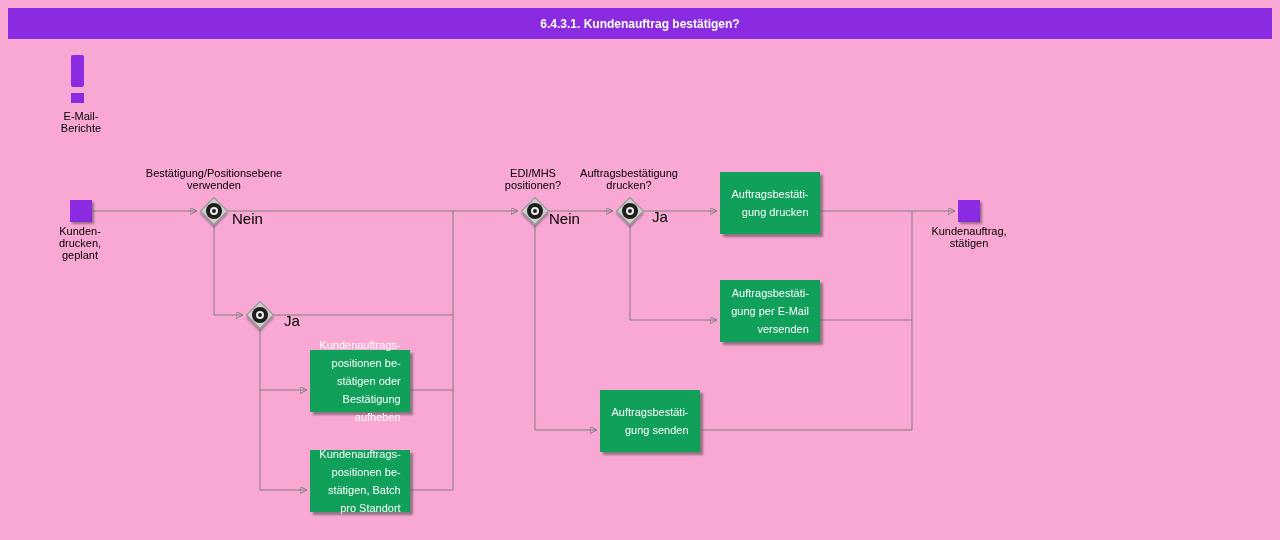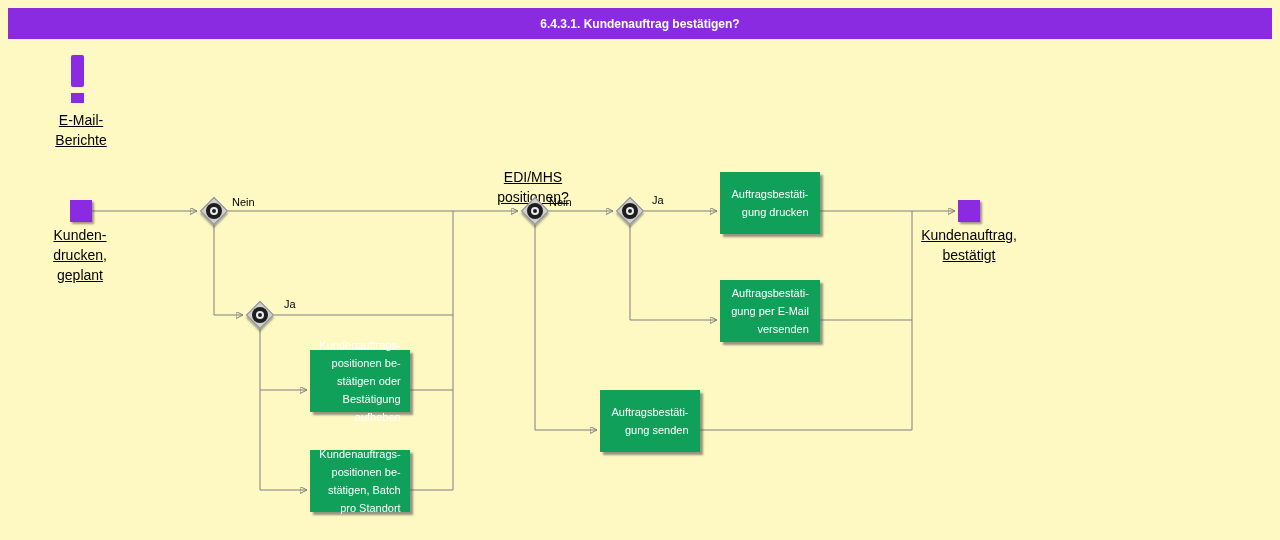--- a/index.html
+++ b/index.html
@@ -1,29 +1,29 @@
 <!DOCTYPE html>
 <html><head>
 <meta charset="utf-8">
 <style>
   * { margin:0; padding:0; box-sizing:border-box; }
   html,body { width:1280px; height:540px; background:#ffffff;
               font-family:"Liberation Sans","DejaVu Sans",sans-serif; }
-  #canvas { position:relative; width:1280px; height:540px; background:#fef9c3; overflow:hidden; }
+  #canvas { position:relative; width:1280px; height:540px; background:#f9a8d4; overflow:hidden; }
 
   .titlebar { position:absolute; left:8px; top:8px; width:1264px; height:31px;
               background:#8A2BE2; color:#fff; display:flex; align-items:center;
               justify-content:center; font-size:12px; font-weight:bold; }
 
   svg.connectors { position:absolute; left:0; top:0; }
   svg.connectors path { stroke:#7f7f7f; stroke-width:1; fill:none; }
 
-  .lbl { position:absolute; font-size:14px; line-height:20px; color:#000;
-         white-space:pre-line; text-align:center;text-decoration:underline; }
-  .edge-lbl { position:absolute; font-size:11px; color:#000; white-space:nowrap; }
+  .lbl { position:absolute; font-size:11px; line-height:12px; color:#000;
+         white-space:pre-line; text-align:center; }
+  .edge-lbl { position:absolute; font-size:15px; color:#000; white-space:nowrap;margin-top:14px; }
 
   .event { position:absolute; width:22px; height:22px; background:#8A2BE2;
            box-shadow:2px 2px 2px rgba(70,70,70,.55); }
 
   .task { position:absolute; width:100px; height:62px; background:#10A05A; color:#fff;
           font-size:11px; line-height:18px; text-align:right; white-space:pre-line;
           display:flex; align-items:center; justify-content:center;
           box-shadow:3px 3px 2px rgba(80,80,80,.6); }
 
   .gateway { position:absolute; width:28px; height:28px; }
@@ -80,20 +80,22 @@
     <div class="excl-dot"></div>
   </div>
   <div class="lbl" style="left:48px; top:110px; width:66px;">E-Mail-
 Berichte</div>
 
   <div class="event" style="left:70px; top:200px;"></div>
   <div class="lbl" style="left:45px; top:225px; width:70px;">Kunden-
 drucken,
 geplant</div>
 
+  <div class="lbl" style="left:124px; top:167px; width:180px;">Bestätigung/Positionsebene
+verwenden</div>
   <div class="gateway" style="left:200px; top:197px;">
     <div class="diamond"></div>
     <div class="gw-circle">
         <div class="gw-ring"></div>
       </div>
   </div>
   <div class="edge-lbl" style="left:232px; top:196px;">Nein</div>
 
 
   <div class="gateway" style="left:246px; top:301px;">
@@ -118,35 +120,37 @@
   <div class="lbl" style="left:483px; top:167px; width:100px;">EDI/MHS
 positionen?</div>
   <div class="gateway" style="left:521px; top:197px;">
     <div class="diamond"></div>
     <div class="gw-circle">
         <div class="gw-ring"></div>
       </div>
   </div>
   <div class="edge-lbl" style="left:549px; top:196px;">Nein</div>
 
+  <div class="lbl" style="left:564px; top:167px; width:130px;">Auftragsbestätigung
+drucken?</div>
   <div class="gateway" style="left:616px; top:197px;">
     <div class="diamond"></div>
     <div class="gw-circle">
         <div class="gw-ring"></div>
       </div>
   </div>
   <div class="edge-lbl" style="left:652px; top:194px;">Ja</div>
 
   <div class="task" style="left:720px; top:172px;">Auftragsbestäti-
 gung  drucken</div>
 
   <div class="task" style="left:720px; top:280px;">Auftragsbestäti-
 gung  per E-Mail
 versenden</div>
 
   <div class="task" style="left:600px; top:390px;">Auftragsbestäti-
 gung  senden</div>
 
   <div class="event" style="left:958px; top:200px;"></div>
   <div class="lbl" style="left:917px; top:225px; width:104px;">Kundenauftrag,
-bestätigt</div>
+stätigen</div>
 
 </div>
 
 </body></html>

